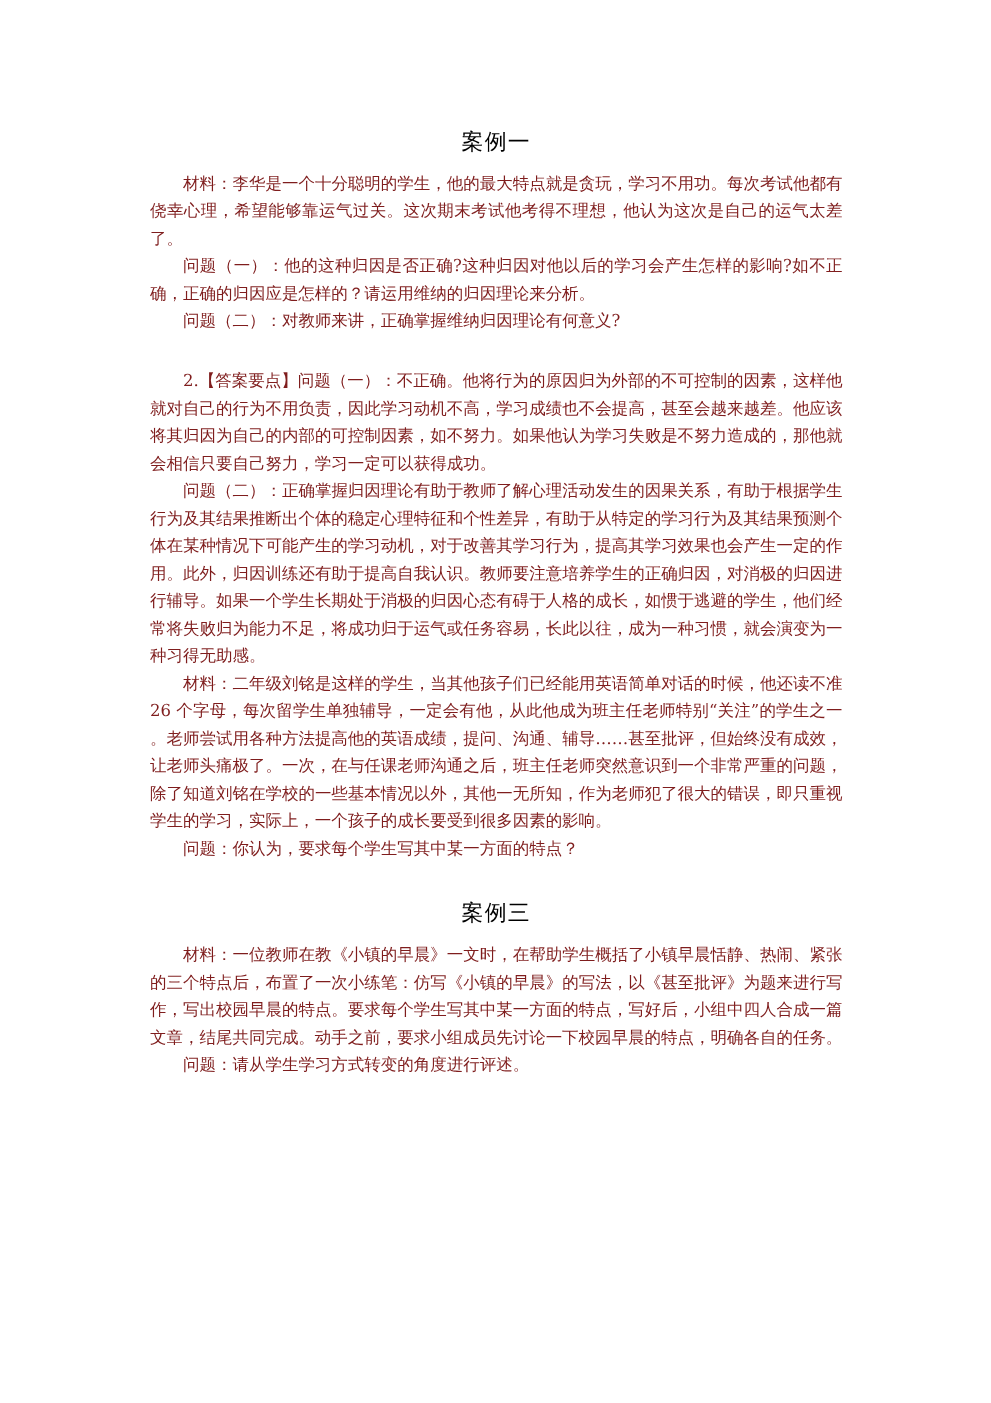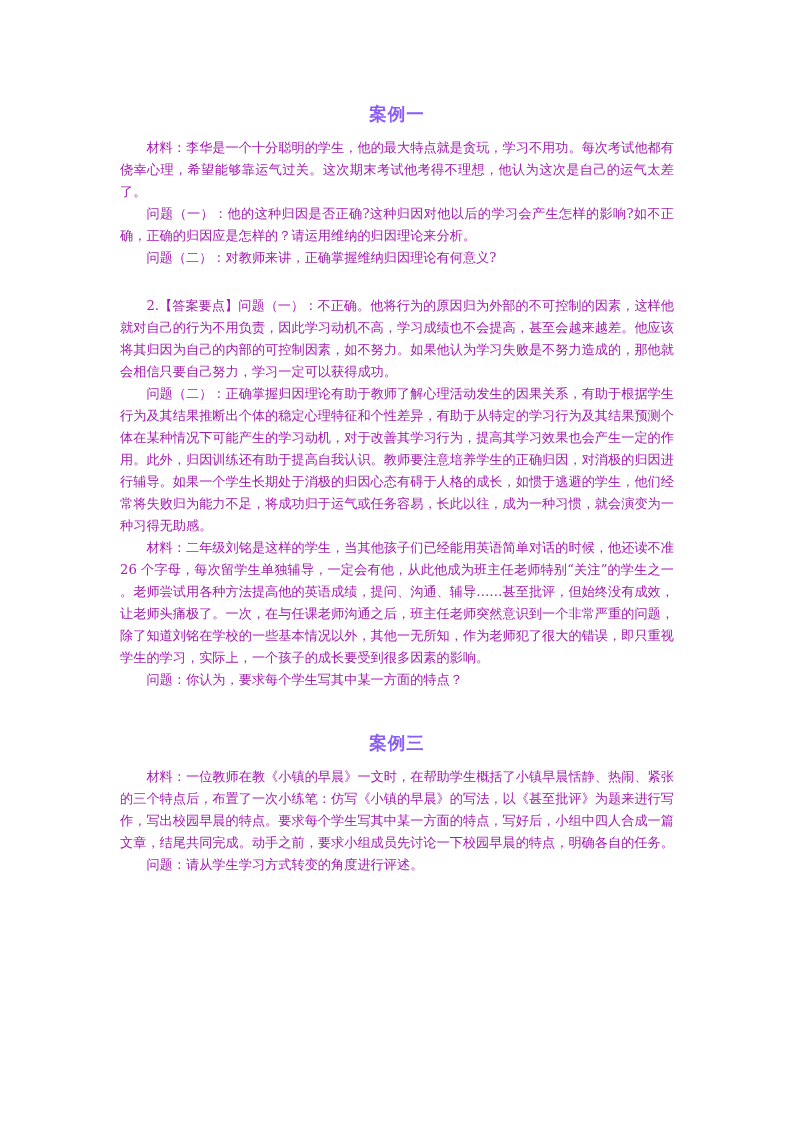--- a/index.html
+++ b/index.html
@@ -25,43 +25,43 @@
     background: #ffffff;
   }
   .content {
     position: absolute;
     left: 120px;
     top: 0;
     width: 554px;
   }
   .case-heading {
     font-family: "DejaVu Sans", "Liberation Sans", sans-serif;
-    font-weight: bold;
+    font-weight: normal;
     font-size: 17.5px;
     text-align: center;
     letter-spacing: 1px;
-    color: #8b5cf6;
+    color: #000000;
     margin: 0;
     line-height: 1.2;
   }
   .para {
     font-size: 13.2px;
     line-height: 22px;
     text-align: justify;
     text-justify: inter-ideograph;
     text-indent: 2em;
     margin: 0;
-    color: #a21caf;
+    color: #7f1d1d;
     word-break: break-all;
   }
   .gap-lg { height: 26px; }
 
   .heading-block-1 { margin-top: 104px; margin-bottom: 12px; }
   .heading-block-2 { margin-top: 44px; margin-bottom: 12px; }
-  .heading-block-3 { margin-top: 16px; margin-bottom: 12px; }
+  .heading-block-3 { margin-top: 4px; margin-bottom: 12px; }
 </style>
 </head>
 <body>
 
 <div class="page">
   <div class="content">
 
     <h1 class="case-heading heading-block-1">案例一</h1>
 
     <p class="para">材料：李华是一个十分聪明的学生，他的最大特点就是贪玩，学习不用功。每次考试他都有侥幸心理，希望能够靠运气过关。这次期末考试他考得不理想，他认为这次是自己的运气太差了。</p>

